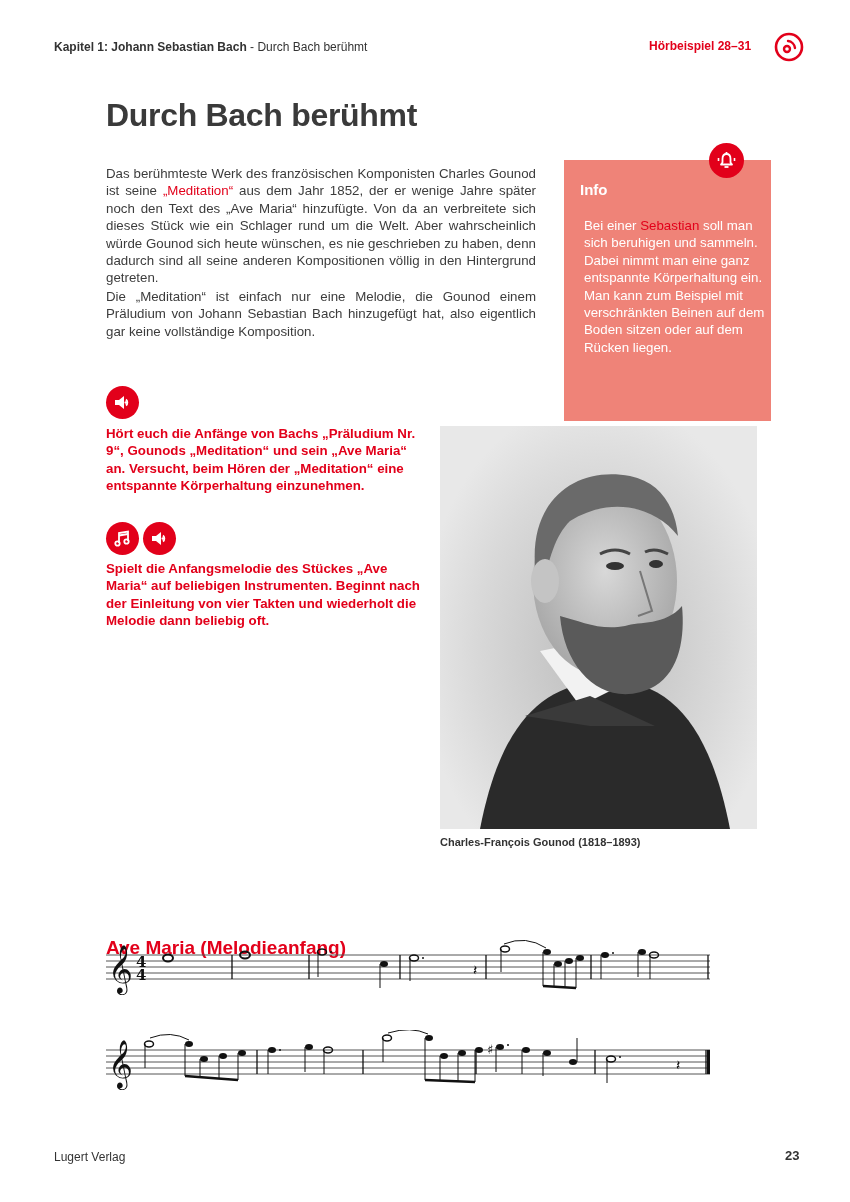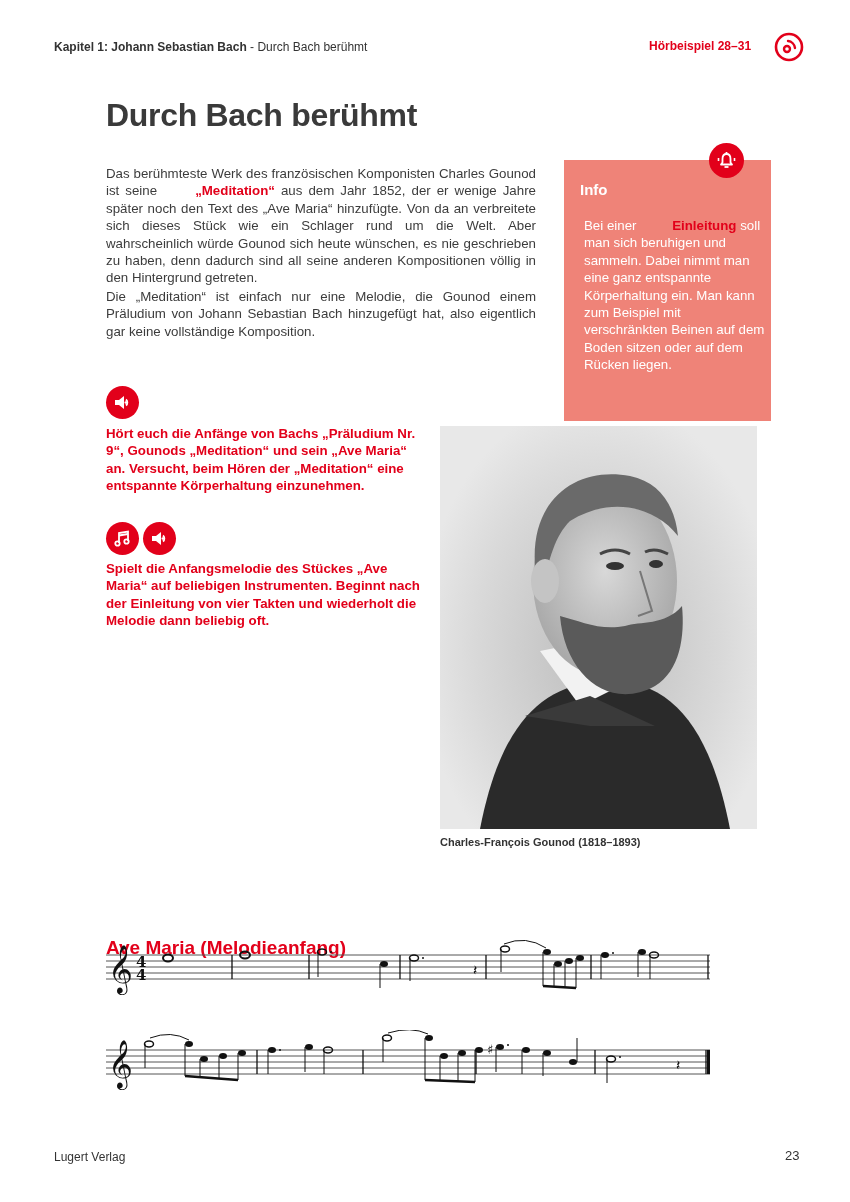--- a/index.html
+++ b/index.html
@@ -9,21 +9,21 @@
   .header-left { position: absolute; left: 54px; top: 40px; font-size: 12px; color: #333; }
   .header-left b { font-weight: bold; color: #333; }
   .header-right { position: absolute; left: 649px; top: 39px; font-size: 12px; font-weight: bold; color: #e2001a; }
   .disc-icon { position: absolute; left: 773px; top: 31px; width: 32px; height: 32px; }
 
   .page-title { position: absolute; left: 106px; top: 97px; font-size: 32px; font-weight: bold; color: #3a3a3a; letter-spacing: -0.3px; }
 
   .body-text { position: absolute; left: 106px; width: 430px; font-size: 13.3px; line-height: 17.4px; color: #3c3c3c; text-align: justify; }
   .p1 { top: 165px; }
   .p2 { top: 288px; }
-  .hl { color: #e2001a; font-weight: bold; margin-left: 32px; }
+  .hl { color: #e2001a; font-weight: normal; }
 
   .info-box { position: absolute; left: 564px; top: 160px; width: 207px; height: 261px; background: #ef8378; }
   .info-title { position: absolute; left: 16px; top: 21px; font-size: 15px; font-weight: bold; color: #ffffff; }
   .info-text { position: absolute; left: 20px; top: 57px; width: 182px; font-size: 13.3px; line-height: 17.4px; color: #ffffff; }
   .info-text .hl { color: #e2001a; }
   .bell-badge { position: absolute; left: 709px; top: 143px; width: 35px; height: 35px; border-radius: 50%; background: #e2001a; }
   .bell-badge svg { position: absolute; left: 8px; top: 8px; }
 
   .round-icon { position: absolute; width: 33px; height: 33px; border-radius: 50%; background: #e2001a; }
   .round-icon svg { position: absolute; left: 7px; top: 7px; }
@@ -35,21 +35,21 @@
   .portrait { position: absolute; left: 440px; top: 426px; width: 317px; height: 403px; background: radial-gradient(ellipse at 50% 55%, #bcbcbc 0%, #d9d9d9 55%, #e8e8e8 80%); overflow: hidden; }
   .caption { position: absolute; left: 440px; top: 836px; font-size: 11px; font-weight: bold; color: #333; }
 
   .section-title { position: absolute; left: 106px; top: 898px; font-size: 19px; color: #e2001a; margin-top: 39px; }
 
   .staff { position: absolute; left: 106px; width: 604px; height: 60px; }
   .staff1 { top: 935px; }
   .staff2 { top: 1030px; }
 
   .footer-left { position: absolute; left: 54px; top: 1150px; font-size: 12px; color: #333; }
-  .footer-right { position: absolute; left: 785px; top: 1148px; font-size: 13px; font-weight: normal; color: #333; }
+  .footer-right { position: absolute; left: 785px; top: 1148px; font-size: 13px; font-weight: bold; color: #333; }
 </style>
 </head>
 <body>
 
 <div class="header-left">
   <b>Kapitel 1: Johann Sebastian Bach</b><span> - </span><span>Durch Bach berühmt</span>
 </div>
 <div class="header-right">Hörbeispiel 28–31</div>
 <svg class="disc-icon" viewBox="0 0 32 32">
   <circle cx="16" cy="16" r="13" fill="none" stroke="#e2001a" stroke-width="2.6"></circle>
@@ -57,21 +57,21 @@
   <path d="M15 10 A8 8 0 0 1 22 17" fill="none" stroke="#e2001a" stroke-width="2.4" stroke-linecap="round"></path>
 </svg>
 
 <h1 class="page-title">Durch Bach berühmt</h1>
 
 <p class="body-text p1"><span>Das berühmteste Werk des französischen Komponisten Charles Gounod ist seine </span><span class="hl">„Meditation“</span><span> aus dem Jahr 1852, der er wenige Jahre später noch den Text des „Ave Maria“ hinzufügte. Von da an verbreitete sich dieses Stück wie ein Schlager rund um die Welt. Aber wahrscheinlich würde Gounod sich heute wünschen, es nie geschrieben zu haben, denn dadurch sind all seine anderen Kompositionen völlig in den Hintergrund getreten.</span></p>
 <p class="body-text p2">Die „Meditation“ ist einfach nur eine Melodie, die Gounod einem Präludium von Johann Sebastian Bach hinzugefügt hat, also eigentlich gar keine vollständige Komposition.</p>
 
 <div class="info-box">
   <div class="info-title">Info</div>
-  <div class="info-text"><span>Bei einer </span><span class="hl">Einleitung</span><span> soll man sich beruhigen und sammeln. Dabei nimmt man eine ganz entspannte Körperhaltung ein. Man kann zum Beispiel mit verschränkten Beinen auf dem Boden sitzen oder auf dem Rücken liegen.</span></div>
+  <div class="info-text"><span>Bei einer </span><span class="hl">Sebastian</span><span> soll man sich beruhigen und sammeln. Dabei nimmt man eine ganz entspannte Körperhaltung ein. Man kann zum Beispiel mit verschränkten Beinen auf dem Boden sitzen oder auf dem Rücken liegen.</span></div>
 </div>
 <div class="bell-badge">
   <svg width="19" height="19" viewBox="0 0 19 19">
     <path d="M9.5 3 C6.5 3 5.5 5.5 5.5 8 L5.5 11.5 L4 13.5 L15 13.5 L13.5 11.5 L13.5 8 C13.5 5.5 12.5 3 9.5 3 Z" fill="none" stroke="#fff" stroke-width="1.8" stroke-linejoin="round"></path>
     <line x1="9.5" y1="1" x2="9.5" y2="3" stroke="#fff" stroke-width="1.8"></line>
     <line x1="7.5" y1="16" x2="11.5" y2="16" stroke="#fff" stroke-width="1.8"></line>
     <line x1="1.5" y1="7" x2="1.5" y2="10" stroke="#fff" stroke-width="1.6"></line>
     <line x1="17.5" y1="7" x2="17.5" y2="10" stroke="#fff" stroke-width="1.6"></line>
   </svg>
 </div>

